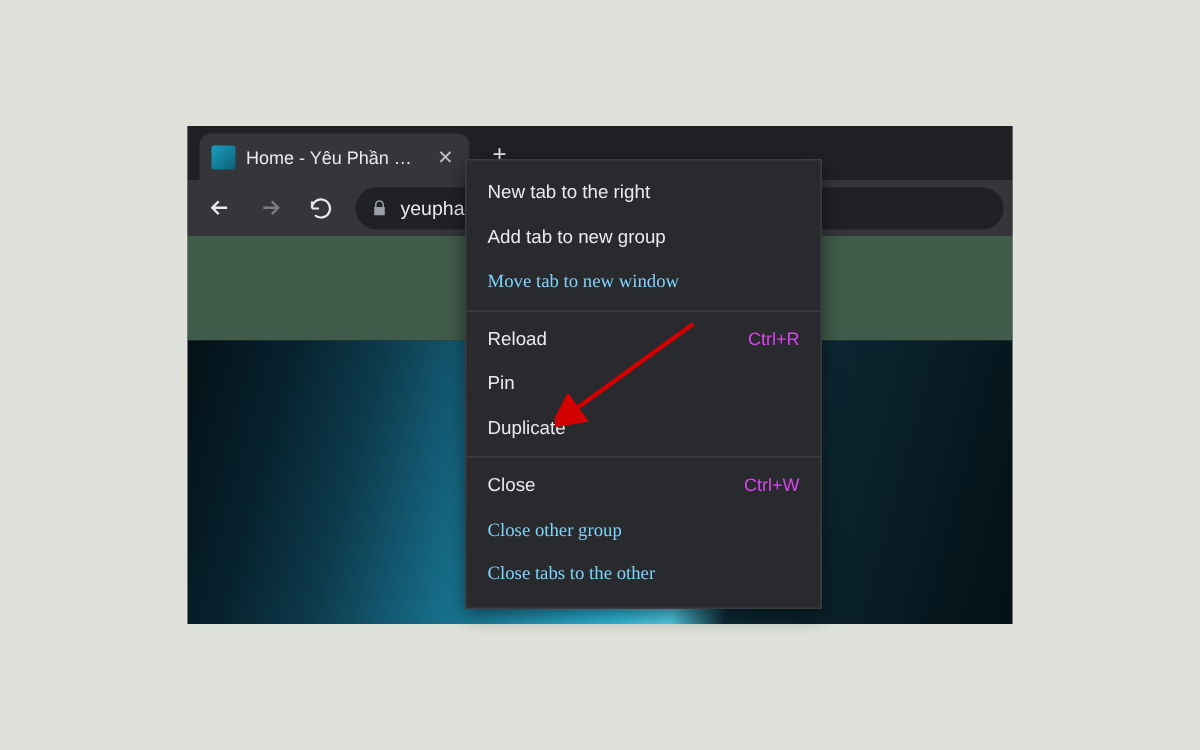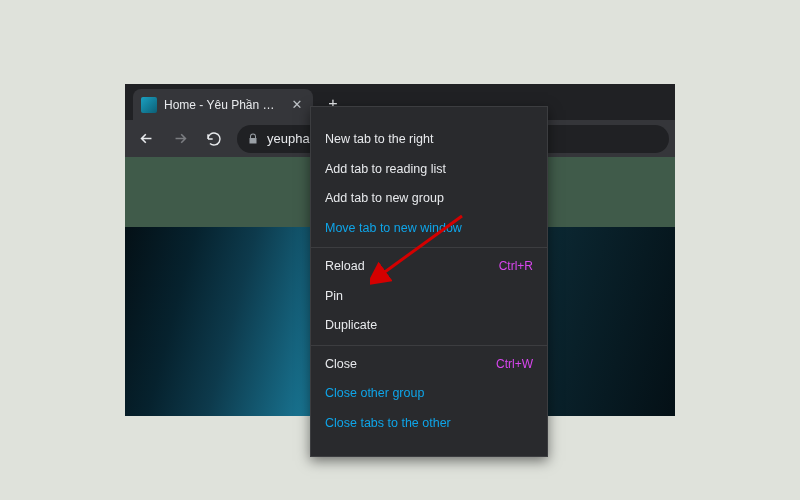--- a/index.html
+++ b/index.html
@@ -107,31 +107,31 @@
   .context-menu {
     position: absolute;
     left: 310px;
     top: 106px;
     width: 238px;
     background: #292a2d;
     border: 1px solid #3c3d40;
     box-shadow: 0 4px 12px rgba(0,0,0,0.5);
     font-size: 12.5px;
     color: #e8eaed;
-    padding: 18px 0;
+    padding: 7px 0;
     z-index: 10;
   }
   .menu-item {
     padding: 6px 14px;
     display: flex;
     justify-content: space-between;
     align-items: center;
     line-height: 1.4;
   }
-  .menu-item.disabled { color: #0ea5e9; }
+  .menu-item.disabled { color: #7dd3fc; font-family: Liberation Serif, serif; }
   .menu-item.highlight { background: #3f4042; }
   .menu-sep {
     height: 1px;
     background: #3c3d40;
     margin: 4px 0;
   }
   .shortcut { color: #d946ef; font-size: 12px; }
   .arrow {
     position: absolute;
     z-index: 20;
@@ -181,24 +181,20 @@
 
   <div class="content">
     <div class="green-bar"></div>
     <div class="wallpaper"></div>
   </div>
 </div>
 
 <div class="context-menu">
   <div class="menu-item">
       <span>New tab to the right</span>
-      <span class="shortcut"></span>
-    </div>
-  <div class="menu-item">
-      <span>Add tab to reading list</span>
       <span class="shortcut"></span>
     </div>
   <div class="menu-item">
       <span>Add tab to new group</span>
       <span class="shortcut"></span>
     </div>
   <div class="menu-item disabled">
       <span>Move tab to new window</span>
       <span class="shortcut"></span>
     </div>

